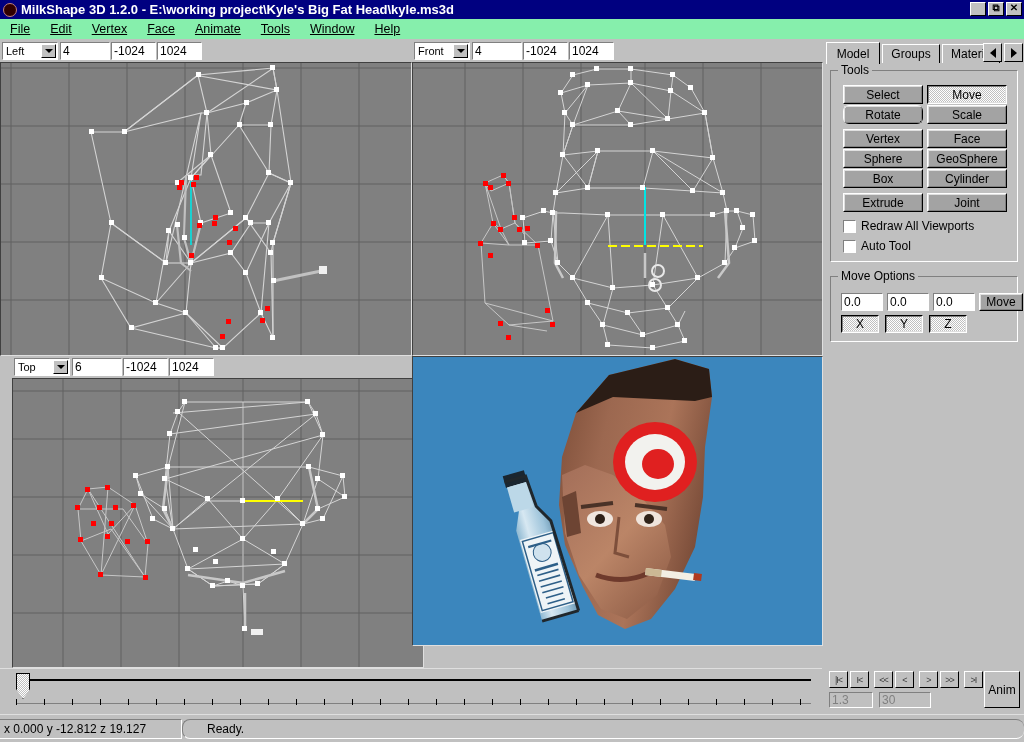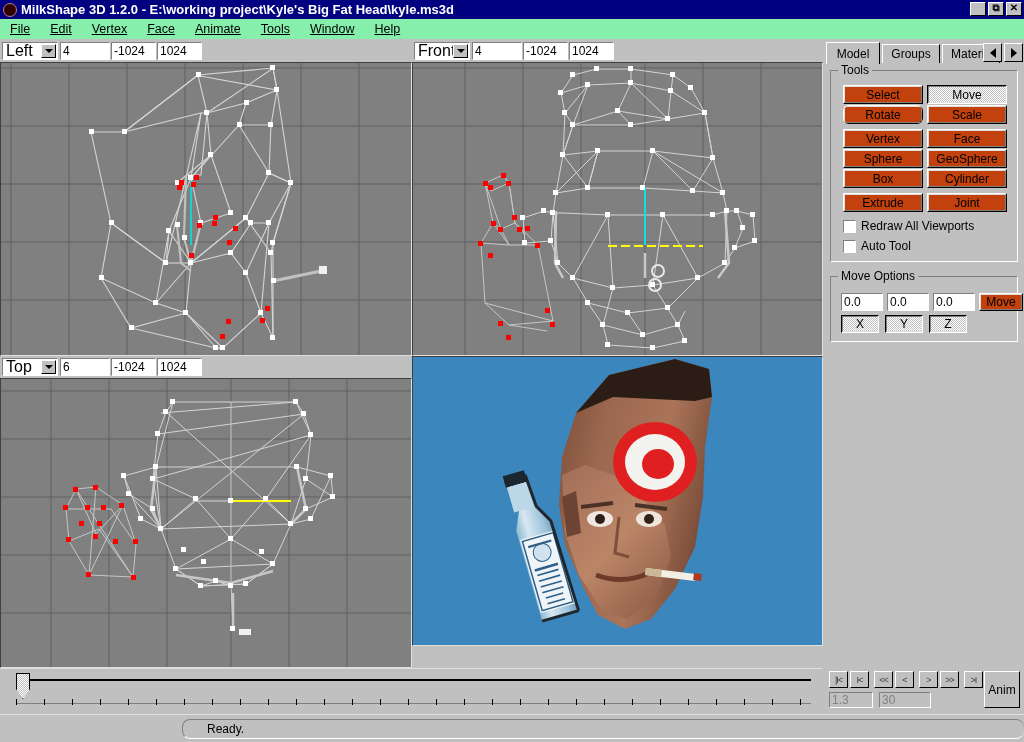--- a/index.html
+++ b/index.html
@@ -54,21 +54,21 @@
   .vp{position:absolute;box-sizing:border-box;}
   .vp-head{
     height:22px;background:#c0c0c0;display:flex;align-items:center;
     padding-left:2px;box-sizing:border-box;
   }
   .combo{
     width:56px;height:18px;background:#fff;
     border-top:1px solid #808080;border-left:1px solid #808080;
     border-right:1px solid #fff;border-bottom:1px solid #fff;
     box-sizing:border-box;display:flex;align-items:center;
-    position:relative;font-size:16px;padding-left:3px;margin-right:2px;
+    position:relative;font-size:11px;padding-left:3px;margin-right:2px;
   }
   .combo .arrowbtn{
     position:absolute;right:1px;top:1px;width:15px;height:14px;
     background:#c0c0c0;
     border-top:1px solid #fff;border-left:1px solid #fff;
     border-right:1px solid #000;border-bottom:1px solid #000;
     box-sizing:border-box;display:flex;align-items:center;justify-content:center;
   }
   .combo .arrowbtn i{
     width:0;height:0;border-left:4px solid transparent;border-right:4px solid transparent;
@@ -120,21 +120,21 @@
 
   .groupbox{
     position:absolute;box-sizing:border-box;
     border:1px solid #808080;border-right-color:#fff;border-bottom-color:#fff;
   }
   .groupbox .gtitle{
     position:absolute;left:7px;top:-8px;background:#c0c0c0;padding:0 3px;
     font-size:12px;
   }
   .btn95{
-    background:#c2410c;box-sizing:border-box;
+    background:#a3a3a3;box-sizing:border-box;
     border-top:1px solid #fff;border-left:1px solid #fff;
     border-right:1px solid #000;border-bottom:1px solid #000;
     display:flex;align-items:center;justify-content:center;
     font-size:12px;position:relative;
   }
   .btn95 .inner{
     position:absolute;left:0;top:0;right:0;bottom:0;
     border-top:1px solid #dfdfdf;border-left:1px solid #dfdfdf;
     border-right:1px solid #808080;border-bottom:1px solid #808080;
     pointer-events:none;
@@ -557,21 +557,21 @@
             <rect x="269" y="275" width="5" height="5"></rect>
               <rect x="107" y="152" width="5" height="5"></rect>
             <rect x="109" y="177" width="5" height="5"></rect>
               <rect x="337" y="149" width="5" height="5"></rect>
             <rect x="339" y="175" width="5" height="5"></rect>
           </g>
         </svg>
       </div>
     </div>
 
-    <div class="vp" style="left:0;top:316px;width:412px;height:312px;">
+    <div class="vp" style="left:12px;top:316px;width:412px;height:312px;">
       <div class="vp-head">
         <div class="combo">
           <span>Top</span>
           <span class="arrowbtn">
               <i></i>
             </span>
         </div>
         <div class="vfield vf-a">6</div>
         <div class="vfield vf-b">-1024</div>
         <div class="vfield vf-c">1024</div>
@@ -938,16 +938,17 @@
         <span>&gt;II</span>
       </div>
     <div class="afield" style="left:5px;width:44px;">1.3</div>
     <div class="afield" style="left:55px;width:52px;">30</div>
     <div class="animbtn">
         <span>Anim</span>
       </div>
   </div>
 
   <div class="statusbar">
+    <div class="st-cell" style="left:0;width:182px;border-left:none;">x 0.000  y -12.812  z 19.127</div>
     <div class="st-cell" style="left:182px;width:842px;border-right:none;padding-left:24px;border-radius:8px;">Ready.</div>
   </div>
 
 </div>
 
 </body></html>

